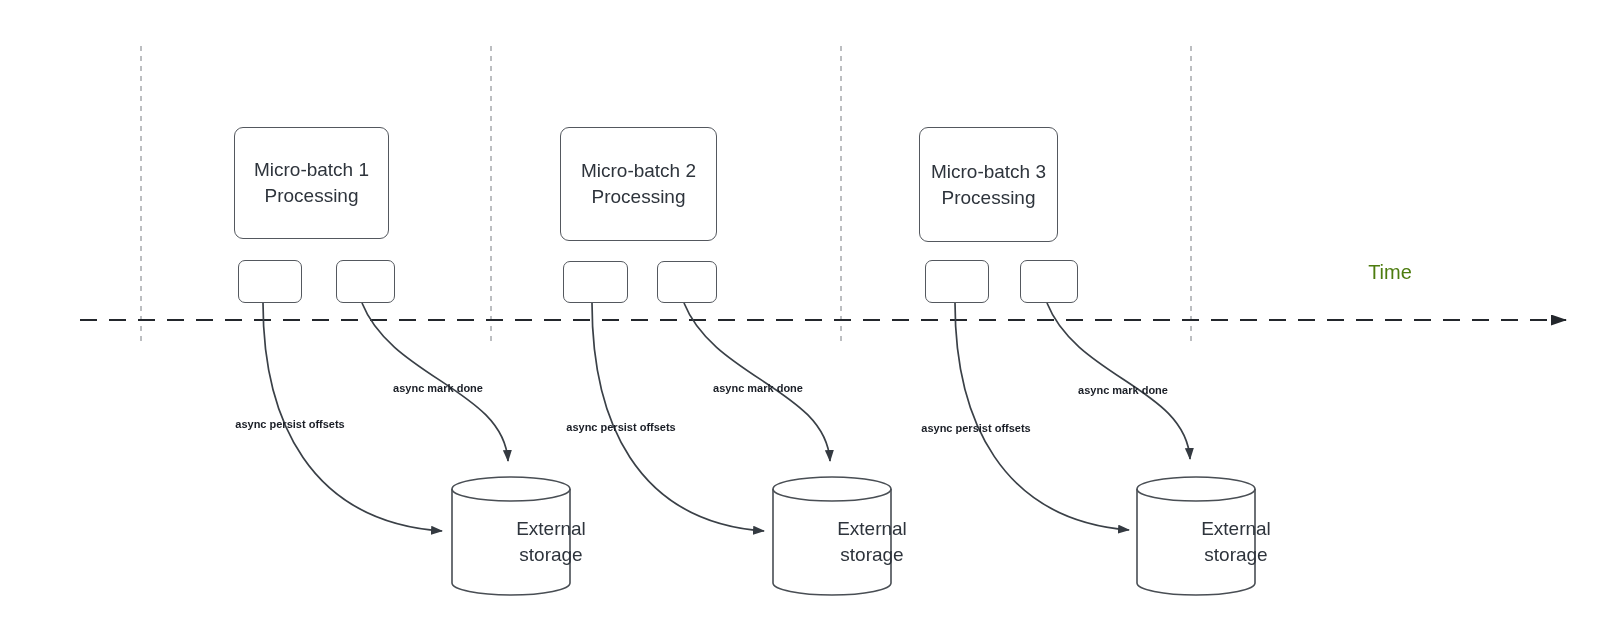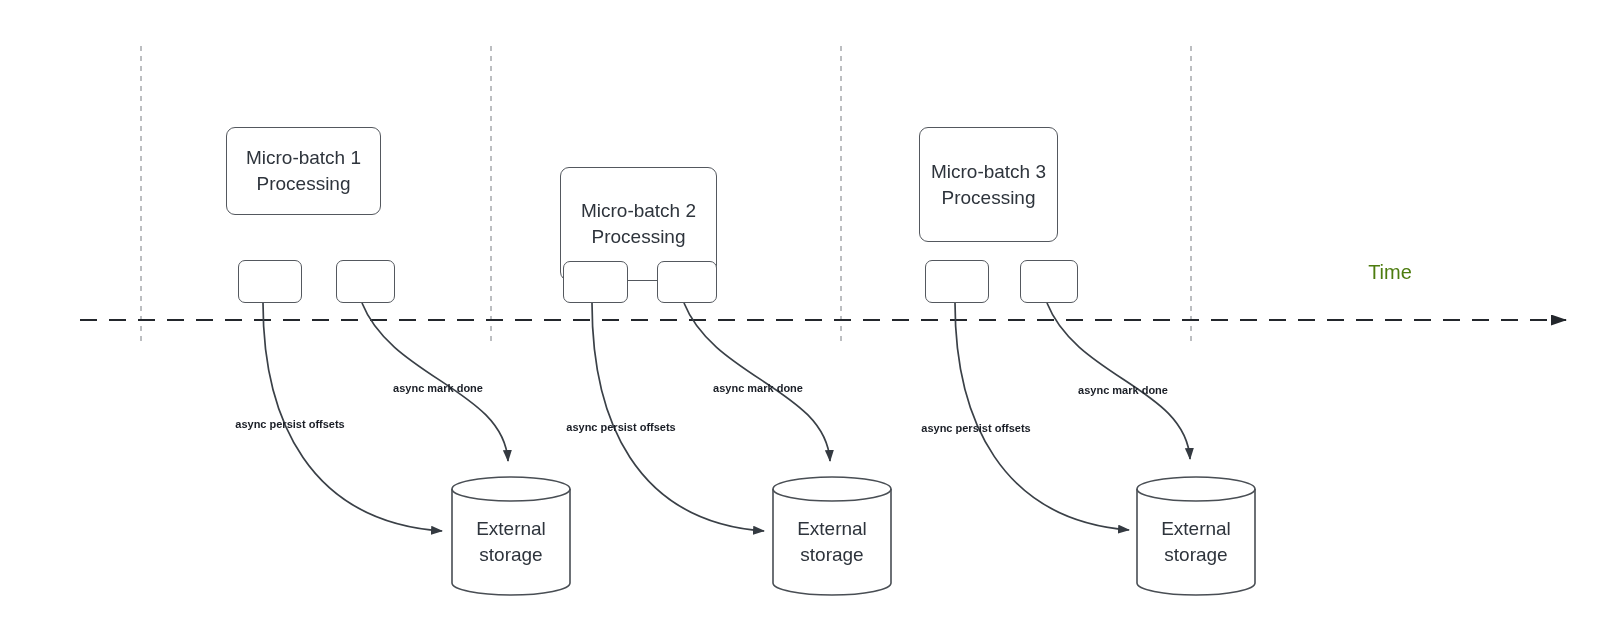--- a/index.html
+++ b/index.html
@@ -50,20 +50,21 @@
   .storage-label {
     position: absolute;
     display: flex;
     flex-direction: column;
     align-items: center;
     justify-content: center;
     color: #2e343c;
     font-size: 19px;
     line-height: 26px;
     text-align: center;
+    padding-left: 40px;
   }
   .time-label {
     position: absolute;
     left: 1347px; top: 259px; width: 86px;
     text-align: center;
     font-size: 20px;
     line-height: 26px;
     color: #4d7c0f;
   }
 </style>
@@ -105,34 +106,34 @@
     <g>
       <path d="M773,489 a59,12 0 0 1 118,0 l0,94 a59,12 0 0 1 -118,0 z" fill="#ffffff" stroke="#494e54" stroke-width="1.6"></path>
       <path d="M773,489 a59,12 0 0 0 118,0" fill="none" stroke="#494e54" stroke-width="1.6"></path>
     </g>
     <g>
       <path d="M1137,489 a59,12 0 0 1 118,0 l0,94 a59,12 0 0 1 -118,0 z" fill="#ffffff" stroke="#494e54" stroke-width="1.6"></path>
       <path d="M1137,489 a59,12 0 0 0 118,0" fill="none" stroke="#494e54" stroke-width="1.6"></path>
     </g>
   </svg>
 
-  <div class="proc-box" style="left:226px; top:127px; width:155px; height:88px;">
+  <div class="proc-box" style="left:234px; top:127px; width:155px; height:112px;">
     <span>Micro-batch 1</span>
     <span>Processing</span>
   </div>
   <div class="task-box" style="left:238px; top:260px; width:64px; height:43px;"></div>
   <div class="task-box" style="left:336px; top:260px; width:59px; height:43px;"></div>
   <div class="arrow-label" style="left:170px; top:415px; width:240px;">async persist offsets</div>
   <div class="arrow-label" style="left:318px; top:379px; width:240px;">async mark done</div>
   <div class="storage-label" style="left:452px; top:496px; width:118px; height:92px;">
     <span>External</span>
     <span>storage</span>
   </div>
 
-  <div class="proc-box" style="left:560px; top:127px; width:157px; height:114px;margin-top:40px;">
+  <div class="proc-box" style="left:560px; top:127px; width:157px; height:114px;">
     <span>Micro-batch 2</span>
     <span>Processing</span>
   </div>
   <div class="task-box" style="left:563px; top:261px; width:65px; height:42px;"></div>
   <div class="task-box" style="left:657px; top:261px; width:60px; height:42px;"></div>
   <div class="arrow-label" style="left:501px; top:418px; width:240px;">async persist offsets</div>
   <div class="arrow-label" style="left:638px; top:379px; width:240px;">async mark done</div>
   <div class="storage-label" style="left:773px; top:496px; width:118px; height:92px;">
     <span>External</span>
     <span>storage</span>

